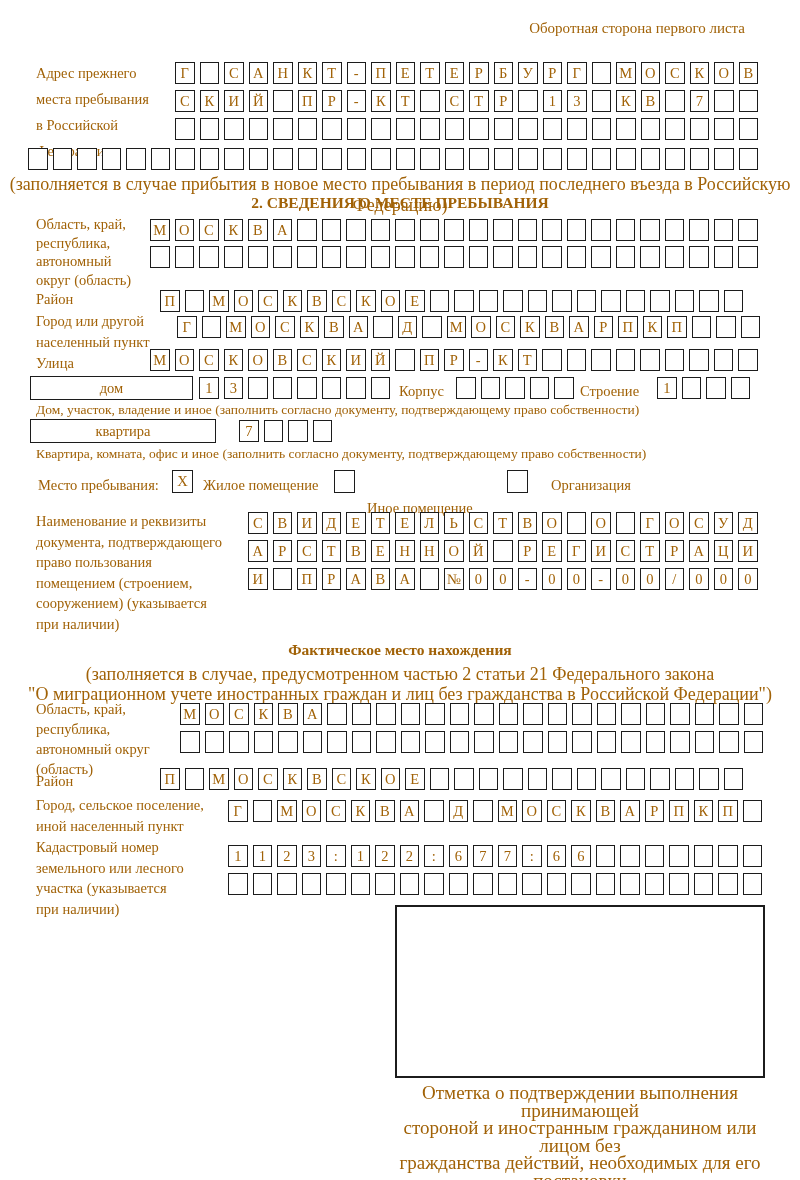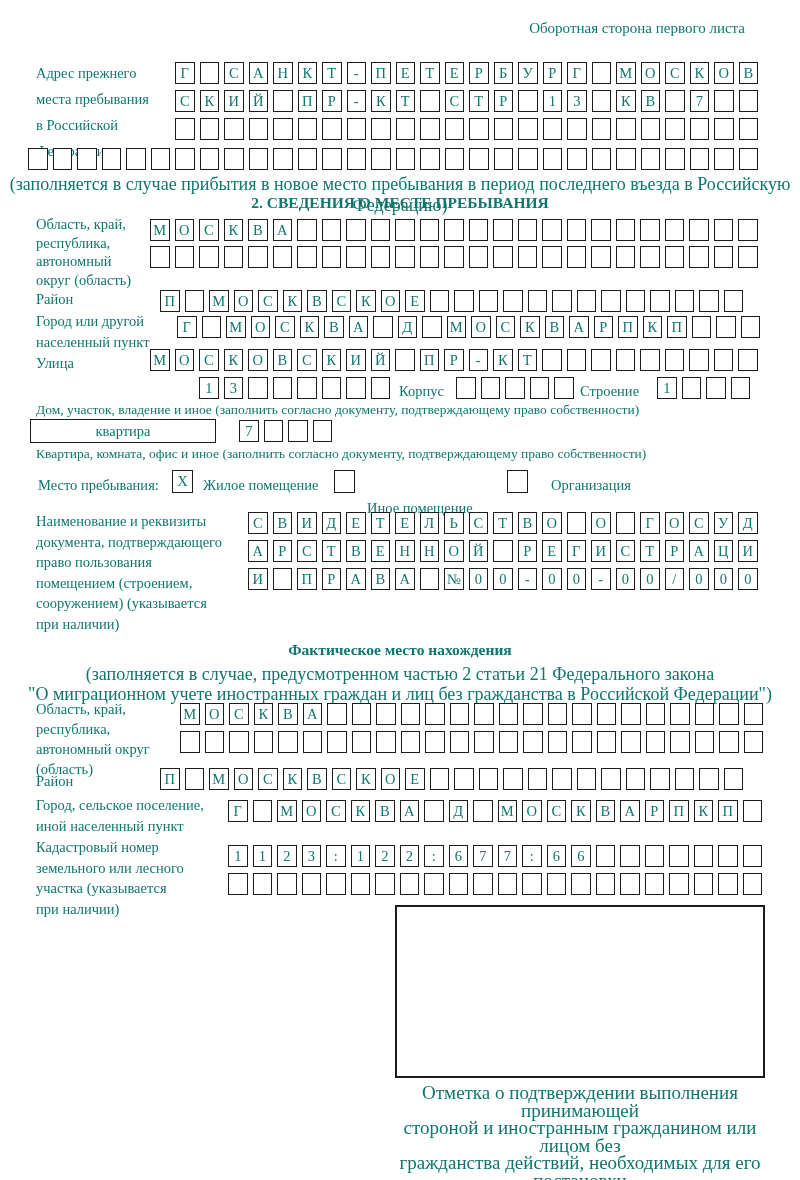--- a/index.html
+++ b/index.html
@@ -1,19 +1,19 @@
 <!DOCTYPE html>
 <html><head>
 <meta charset="utf-8">
 <style>
   * { margin:0; padding:0; box-sizing:border-box; }
   html,body { background:#ffffff; }
   #page {
     position:relative; width:800px; height:1180px; background:#fff;
-    font-family:"Liberation Serif","DejaVu Serif",serif; color:#0f766e; overflow:hidden;
+    font-family:"Liberation Serif","DejaVu Serif",serif; color:#a16207; overflow:hidden;
   }
   .lbl  { position:absolute; font-size:14.5px; line-height:26px; white-space:pre-line; }
   .note { position:absolute; font-size:18px; text-align:center; white-space:pre-line; }
   .title{ position:absolute; left:0; width:800px; text-align:center; font-weight:bold; font-size:15.5px; }
   .row  { position:absolute; display:flex; gap:5px; }
   .cell {
     width:19.5px; height:22px; border:1.6px solid #1c1c1c; background:#fff;
     display:flex; align-items:center; justify-content:center;
     font-size:14.5px; flex:none;
   }
@@ -288,20 +288,23 @@
       <div class="cell"></div>
       <div class="cell"></div>
       <div class="cell"></div>
       <div class="cell"></div>
       <div class="cell"></div>
       <div class="cell"></div>
       <div class="cell"></div>
       <div class="cell"></div>
     </div>
 
+  <div class="widebox" style="left:30px; top:376px; width:163px;">
+    <span>дом</span>
+  </div>
   <div class="row" style="left:199px; top:377px;">
       <div class="cell">1</div>
       <div class="cell">3</div>
       <div class="cell"></div>
       <div class="cell"></div>
       <div class="cell"></div>
       <div class="cell"></div>
       <div class="cell"></div>
       <div class="cell"></div>
     </div>

